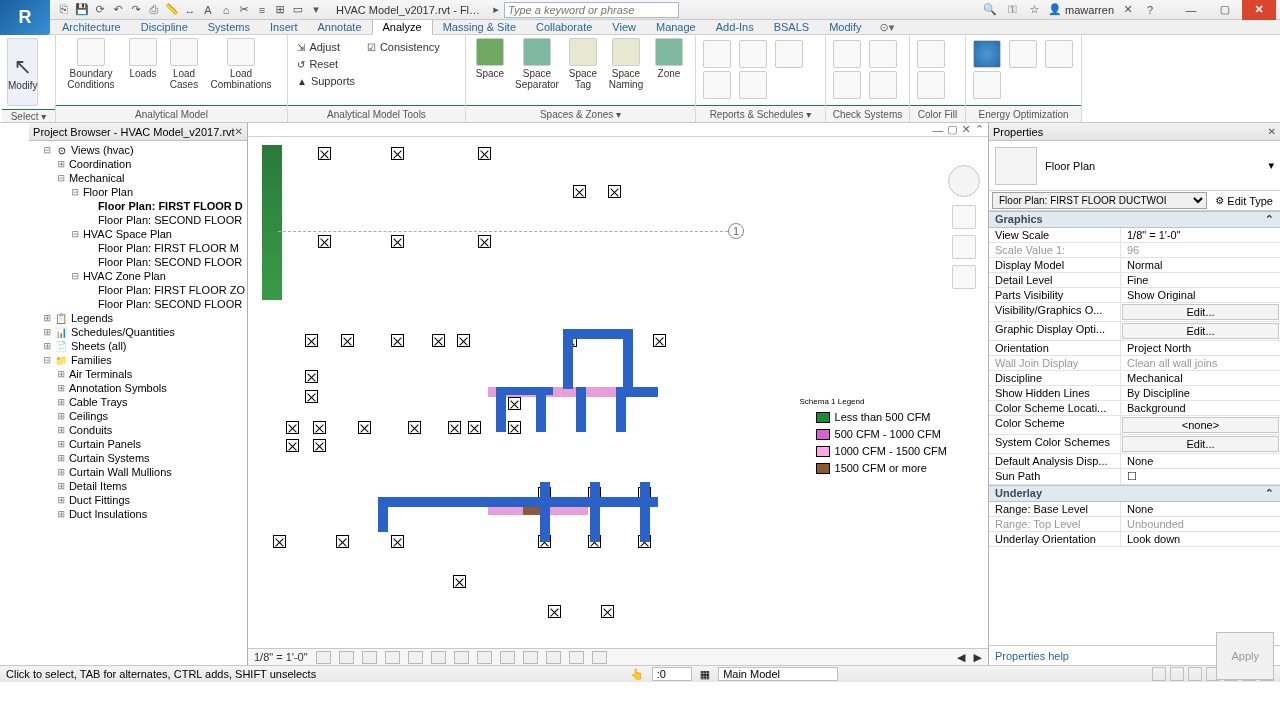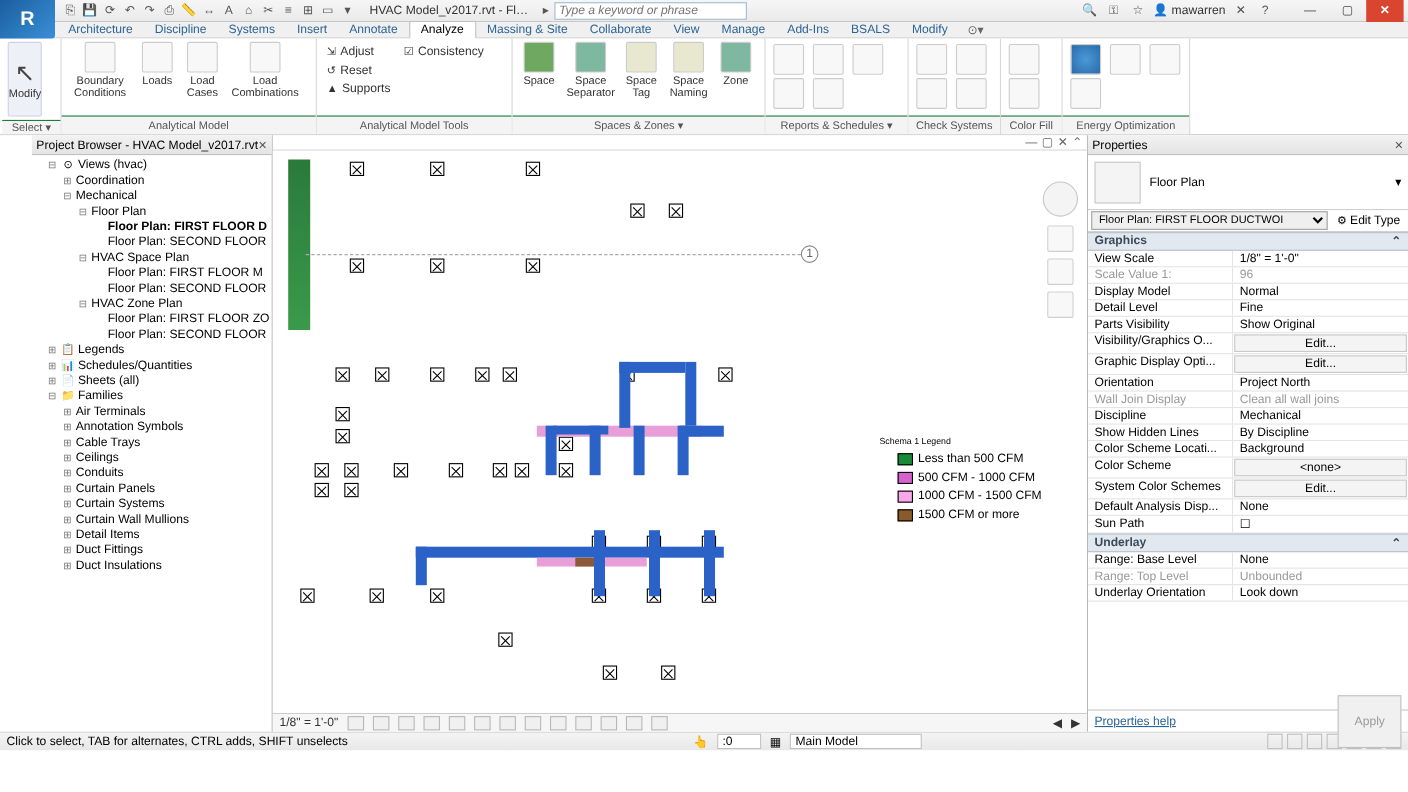--- a/index.html
+++ b/index.html
@@ -91,21 +91,21 @@
 .edit-type-btn{display:flex;align-items:center;gap:3px;font-size:10px;padding:0 4px;}
 .prop-grid{flex:1;overflow:auto;}
 .prop-section{background:#e2e8f0;border-top:1px solid #b8c0c8;border-bottom:1px solid #b8c0c8;padding:1px 6px;font-weight:bold;color:#3a4a5a;display:flex;justify-content:space-between;font-size:11px;}
 .prop-row{display:flex;border-bottom:1px solid #e4e4e4;font-size:11px;}
 .prop-row.dim{color:#999;}
 .prop-k{width:132px;padding:1px 6px;border-right:1px solid #e4e4e4;white-space:nowrap;overflow:hidden;}
 .prop-v{flex:1;padding:1px 6px;white-space:nowrap;overflow:hidden;}
 .prop-v.btn{text-align:center;background:#f4f4f4;border:1px solid #c8c8c8;margin:1px;}
 .prop-v.chk::before{content:"☐";margin-right:4px;}
 .prop-foot{height:20px;border-top:1px solid #c8c8c8;display:flex;align-items:center;justify-content:space-between;padding:0 6px;}
-.prop-foot a{color:#2a6496;text-decoration:underline;font-size:11px;}
+.prop-foot a{color:#2a6496;font-size:11px;}
 .apply-btn{padding:17px 14px;border:1px solid #c0c0c0;background:#f0f0f0;color:#999;}
 
 
 .statusbar{height:17px;background:linear-gradient(#f4f4f4,#e8e8e8);border-top:1px solid #c8c8c8;display:flex;align-items:center;padding:0 6px;font-size:11px;justify-content:space-between;}
 .status-mid{display:flex;align-items:center;gap:8px;}
 .status-field{border:1px solid #c0c0c0;background:#fff;padding:0 4px;height:14px;min-width:40px;}
 .sb-icons{display:flex;gap:4px;}
 .sb-ic{width:14px;height:14px;border:1px solid #c0c0c0;}
 </style>
 </head>

